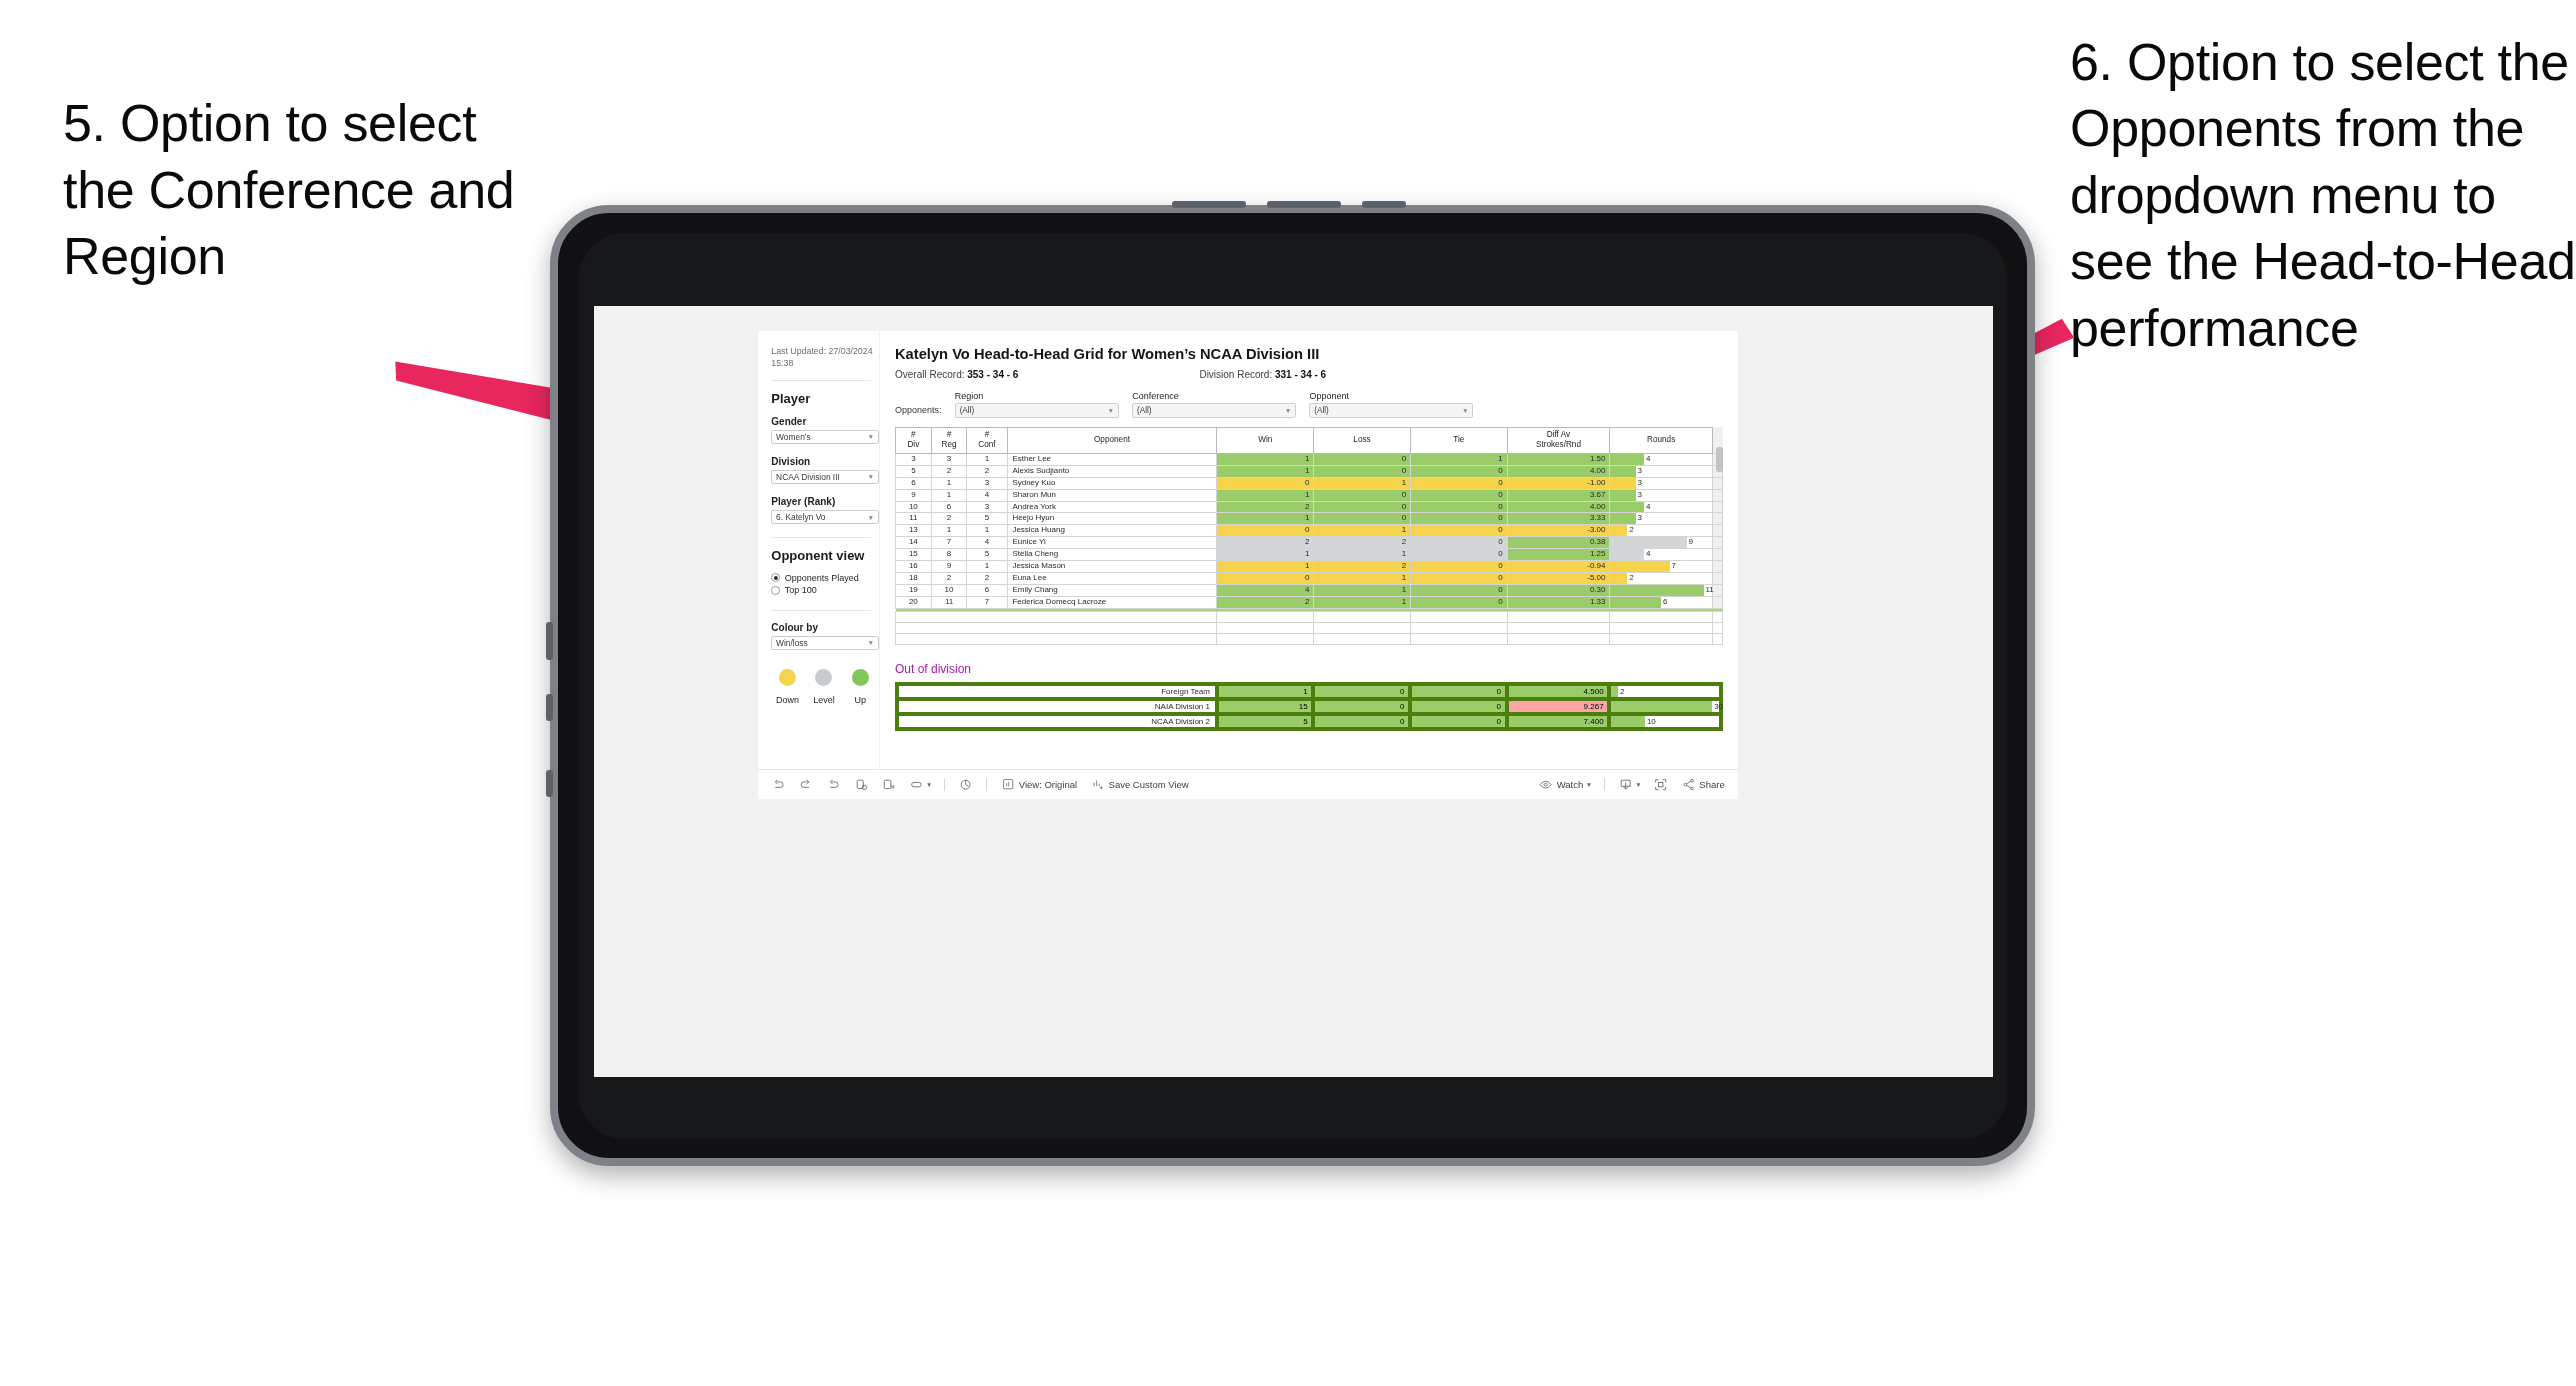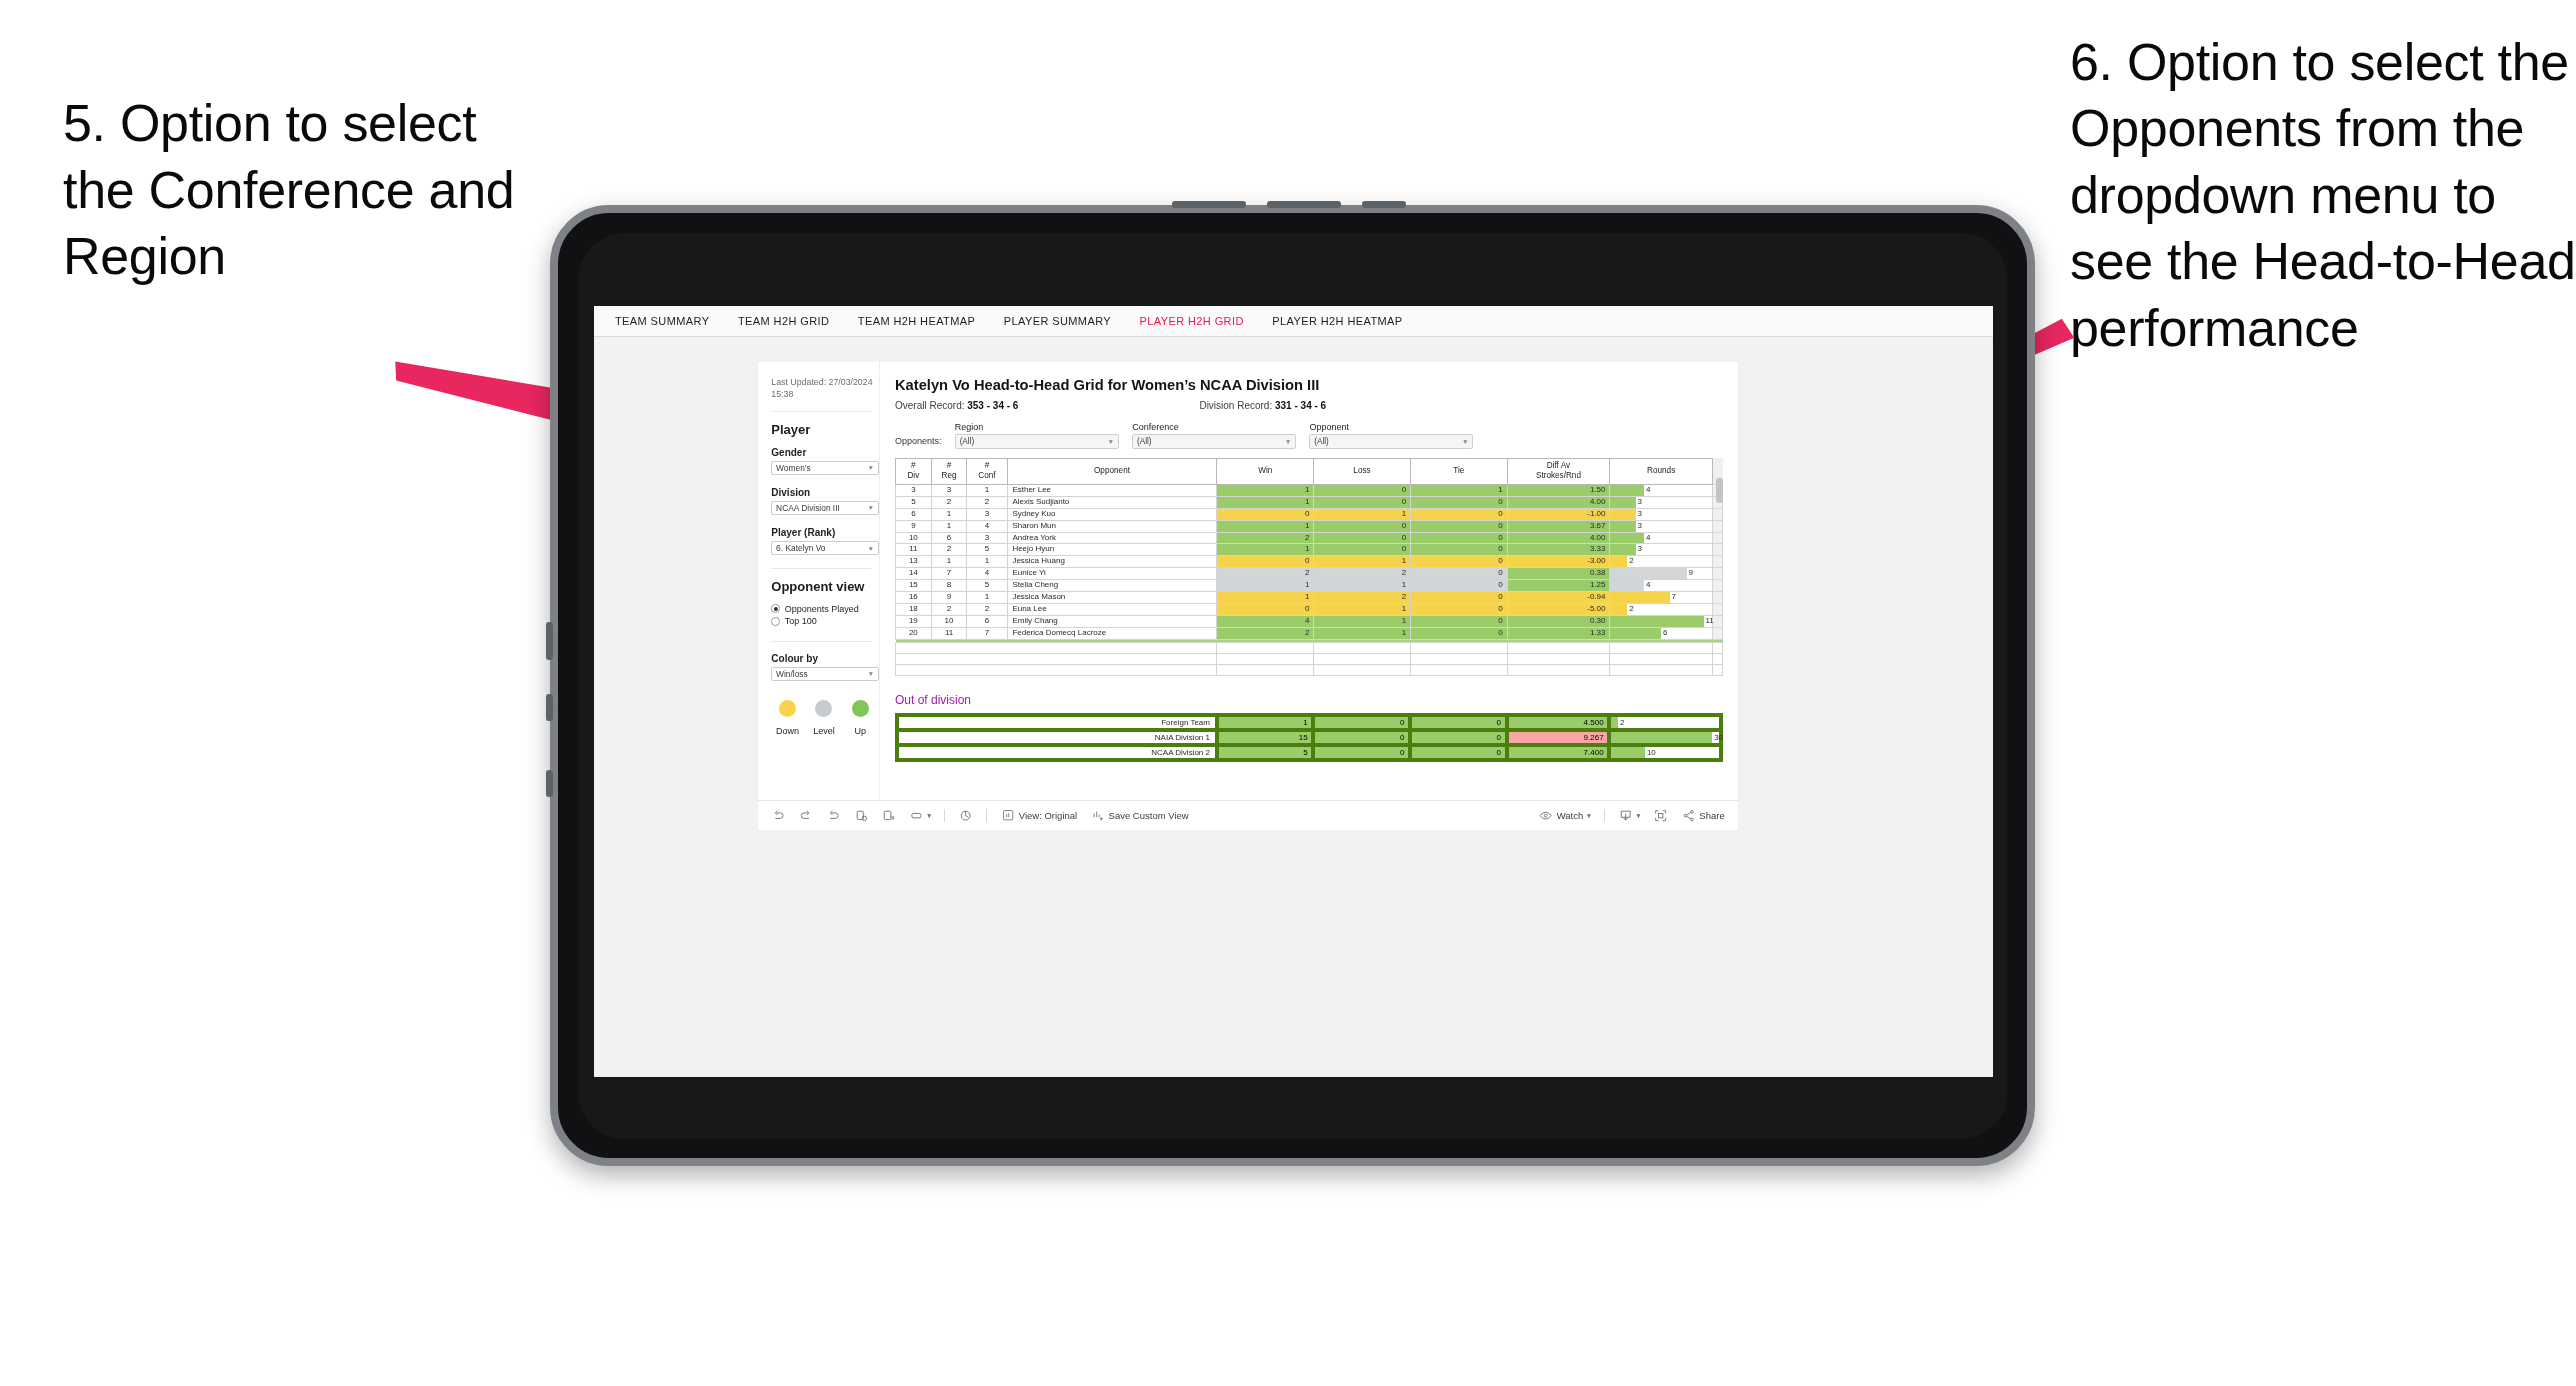--- a/index.html
+++ b/index.html
@@ -209,28 +209,20 @@
   <div class="dev-btn" id="btn-c"></div>
   <div class="dev-btn" id="btn-d"></div>
   <div class="dev-btn" id="btn-e"></div>
   <div class="dev-btn" id="btn-f"></div>
   <div id="tablet-inner"></div>
 </div>
 
 <div id="viewport">
 
 
-  <div id="subnav">
-    <div class="subnav-item">TEAM SUMMARY</div>
-    <div class="subnav-item">TEAM H2H GRID</div>
-    <div class="subnav-item">TEAM H2H HEATMAP</div>
-    <div class="subnav-item">PLAYER SUMMARY</div>
-    <div class="subnav-item active">PLAYER H2H GRID</div>
-    <div class="subnav-item">PLAYER H2H HEATMAP</div>
-  </div>
 
   <div id="content">
     <div id="card">
 
       <div id="sidebar">
         <div class="last-upd">Last Updated: 27/03/2024 15:38</div>
         <div class="hr"></div>
         <div class="side-h">Player</div>
 
         <div class="fld-label">Gender</div>

